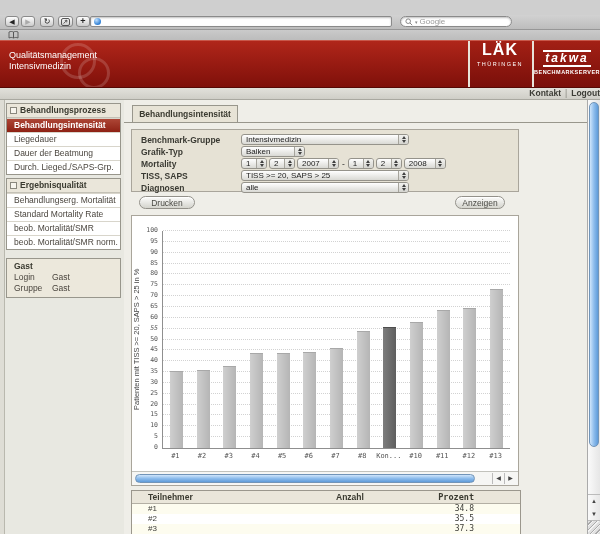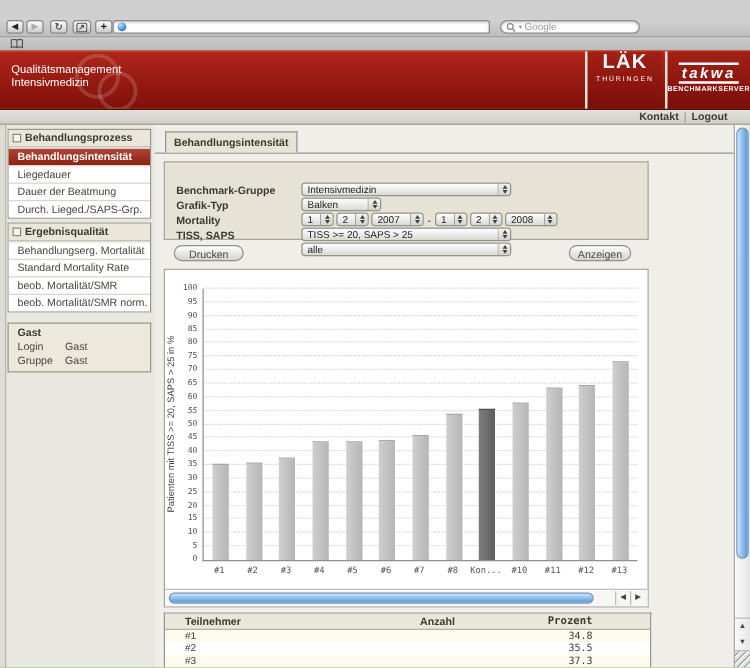--- a/index.html
+++ b/index.html
@@ -19,36 +19,36 @@
   .toolbar{position:absolute;top:15px;left:0;right:0;height:14px;background:linear-gradient(#d2d2d2,#bdbdbd);border-bottom:1px solid #979797;}
   .tbtn{position:absolute;top:1px;height:11px;border:1px solid #8a8a8a;border-radius:3px;background:linear-gradient(#fdfdfd,#cbcbcb);box-sizing:border-box;text-align:center;font-size:7px;line-height:9px;color:#222;}
   .tbtn.disabled{color:#aaa;}
   .addressbar{position:absolute;left:90px;top:1px;width:302px;height:11px;background:#fff;border:1px solid #8a8a8a;border-radius:2px;box-shadow:inset 0 1px 2px rgba(0,0,0,.25);display:flex;align-items:center;padding-left:3px;box-sizing:border-box;}
   .globe{width:7px;height:7px;border-radius:50%;background:radial-gradient(circle at 35% 30%,#bfe0ff,#2f7fd4 70%);}
   .searchfield{position:absolute;left:400px;top:1px;width:112px;height:11px;background:#fff;border:1px solid #8a8a8a;border-radius:6px;box-shadow:inset 0 1px 2px rgba(0,0,0,.25);display:flex;align-items:center;gap:2px;padding:0 4px;box-sizing:border-box;text-align:right;}
   .searchtext{font-size:8px;color:#9a9a9a;line-height:10px;}
   .bookmarksbar{position:absolute;top:30px;left:0;right:0;height:10px;background:linear-gradient(#cacaca,#bcbcbc);border-bottom:1px solid #9a9a9a;}
 
   
-  .viewport{position:absolute;top:40px;left:0;width:600px;height:494px;background:#84cc16;overflow:hidden;}
+  .viewport{position:absolute;top:40px;left:0;width:600px;height:494px;background:#bef264;overflow:hidden;}
 
   .banner{position:absolute;top:0;left:0;right:0;height:48px;background:linear-gradient(#b0261a,#7f100a);border-top:1px solid #c8584a;border-bottom:1px solid #560905;box-sizing:border-box;overflow:hidden;}
   .banner-text{position:absolute;left:9px;top:9px;color:#fff;font-size:9px;line-height:11px;}
   .ring{position:absolute;border:3px solid rgba(255,255,255,.16);border-radius:50%;}
   .ring.r1{width:30px;height:30px;left:60px;top:2px;}
   .ring.r2{width:26px;height:26px;left:78px;top:16px;}
   .logoblock{position:absolute;top:0;bottom:0;border-left:2px solid #e9e4da;background:linear-gradient(#a32015,#7a0f0a);color:#fff;text-align:center;box-sizing:border-box;}
   .laek{right:70px;width:62px;}
   .laek-main{font-size:16px;font-weight:bold;letter-spacing:1px;margin-top:0;}
   .laek-sub{font-size:5.5px;letter-spacing:1.5px;margin-top:2px;}
   .takwa{right:0;width:68px;}
   .takwa-main{font-size:12px;font-weight:bold;font-style:italic;letter-spacing:2px;margin-top:9px;border-top:2px solid #fff;border-bottom:2px solid #fff;display:inline-block;padding:0 2px;line-height:13px;}
   .takwa-sub{font-size:5.5px;font-weight:bold;letter-spacing:.5px;margin-top:2px;}
 
-  .utilitybar{position:absolute;top:48px;left:0;right:0;height:12px;background:linear-gradient(#e2e1db,#cfcec7);border-bottom:1px solid #a9a8a0;box-sizing:border-box;text-align:right;font-size:8.5px;font-weight:bold;color:#3c3c36;line-height:11px;padding-right:18px;}
+  .utilitybar{position:absolute;top:48px;left:0;right:0;height:12px;background:linear-gradient(#e2e1db,#cfcec7);border-bottom:1px solid #a9a8a0;box-sizing:border-box;text-align:right;font-size:8.5px;font-weight:bold;color:#3c3c36;line-height:11px;}
   .utilitybar .sep{color:#8a8a82;margin:0 4px;font-weight:normal;}
   .utilitybar a{color:#3c3c36;text-decoration:none;}
 
   
   .content{position:absolute;top:60px;left:0;right:0;bottom:0;background:#e8e8e1;overflow:hidden;}
   .sidebar-rail{position:absolute;left:0;top:0;bottom:0;width:4px;background:#deddd5;border-right:1px solid #b9b8ae;}
   .sidebar{position:absolute;left:5px;top:0;width:119px;bottom:0;}
   .sbox{margin:3px 3px 0 1px;border:1px solid #98968c;background:#fff;}
   .sbox-header{height:13px;line-height:13px;background:#eae6da;font-size:8.5px;font-weight:bold;color:#3a3a30;padding-left:3px;display:flex;align-items:center;gap:3px;border-bottom:1px solid #c4c1b6;}
   .sq-icon{width:5px;height:5px;border:1px solid #8a887e;background:#f7f5ee;display:inline-block;}
@@ -56,21 +56,21 @@
   .sitem:first-child{border-top:none;}
   .sitem.selected{background:linear-gradient(#ad4636,#8e2114);color:#fff;font-weight:bold;}
   .ubox{margin:8px 3px 0 1px;border:1px solid #98968c;background:#ece8dc;padding:2px 0 3px 0;}
   .ubox-header{font-size:8.5px;font-weight:bold;color:#3a3a30;padding-left:7px;height:11px;line-height:11px;}
   .urow{display:flex;font-size:8.5px;color:#4a453e;height:11px;line-height:11px;}
   .urow .ulabel{width:38px;padding-left:7px;}
 
   .main{position:absolute;left:124px;top:0;right:13px;height:434px;overflow:hidden;background:#efeee8;}
   .tabrow{position:absolute;top:3px;left:0;right:0;height:19px;border-bottom:1px solid #98968c;}
   .tab{position:absolute;left:8px;bottom:0;width:106px;height:17px;line-height:17px;background:#e7e3d6;border:1px solid #98968c;border-bottom:none;font-size:8.5px;font-weight:bold;color:#3a3a30;text-align:center;box-sizing:border-box;}
-  .formpanel{position:absolute;top:29px;left:7px;width:388px;height:63px;background:#e6e2d5;border:1px solid #a9a59b;box-sizing:border-box;padding-top:16px;}
+  .formpanel{position:absolute;top:29px;left:7px;width:388px;height:63px;background:#e6e2d5;border:1px solid #a9a59b;box-sizing:border-box;padding-top:4px;}
   .frow{display:flex;align-items:center;height:11px;margin-bottom:1px;}
   .flabel{width:100px;margin-left:9px;font-size:8.5px;font-weight:bold;color:#3a3a33;}
   .fcontrols{display:flex;align-items:center;gap:2px;}
   .aqua-select{height:11px;border:1px solid #95938b;border-radius:3px;background:linear-gradient(#ffffff,#d9d9d4);display:flex;align-items:center;box-sizing:border-box;font-size:8px;color:#222;}
   .aqua-select .val{flex:1;padding-left:4px;white-space:nowrap;overflow:hidden;}
   .sel-arrows{width:9px;align-self:stretch;border-left:1px solid #a6a49c;display:flex;flex-direction:column;align-items:center;justify-content:center;gap:1px;background:linear-gradient(#f2f2ef,#d4d4cf);border-radius:0 2px 2px 0;}
   .tri-up{width:0;height:0;border-left:2.5px solid transparent;border-right:2.5px solid transparent;border-bottom:3px solid #3f3f3f;}
   .tri-down{width:0;height:0;border-left:2.5px solid transparent;border-right:2.5px solid transparent;border-top:3px solid #3f3f3f;}
   .w-wide{width:168px;} .w-med{width:64px;} .w-sm{width:26px;} .w-yr{width:42px;}
   .zsep{font-size:8.5px;color:#333;margin:0 1px;}

